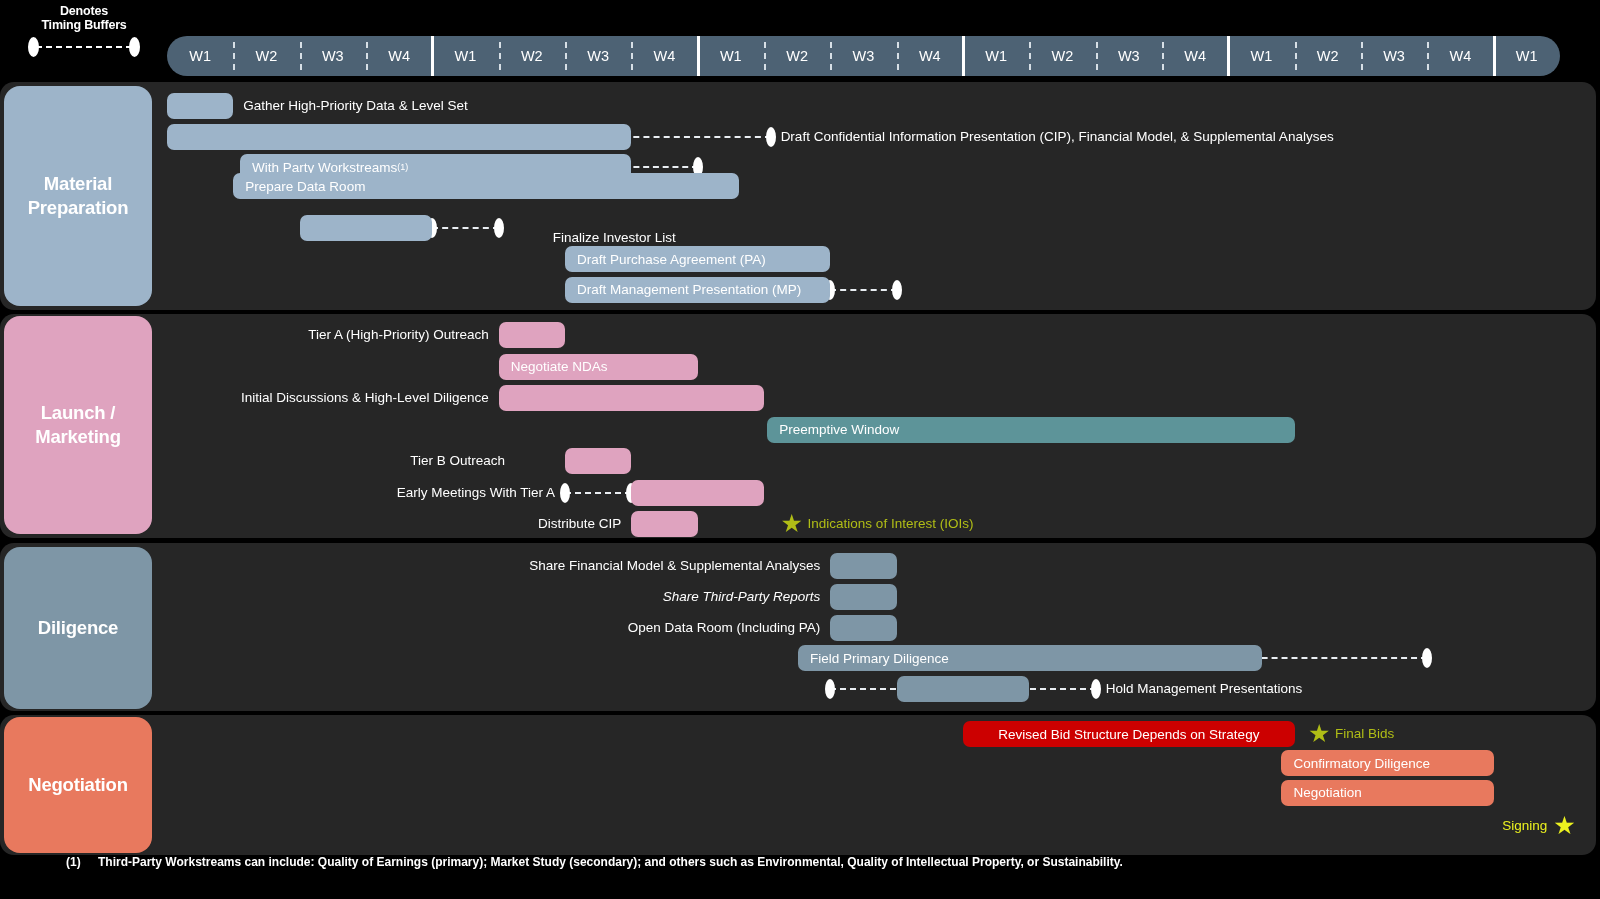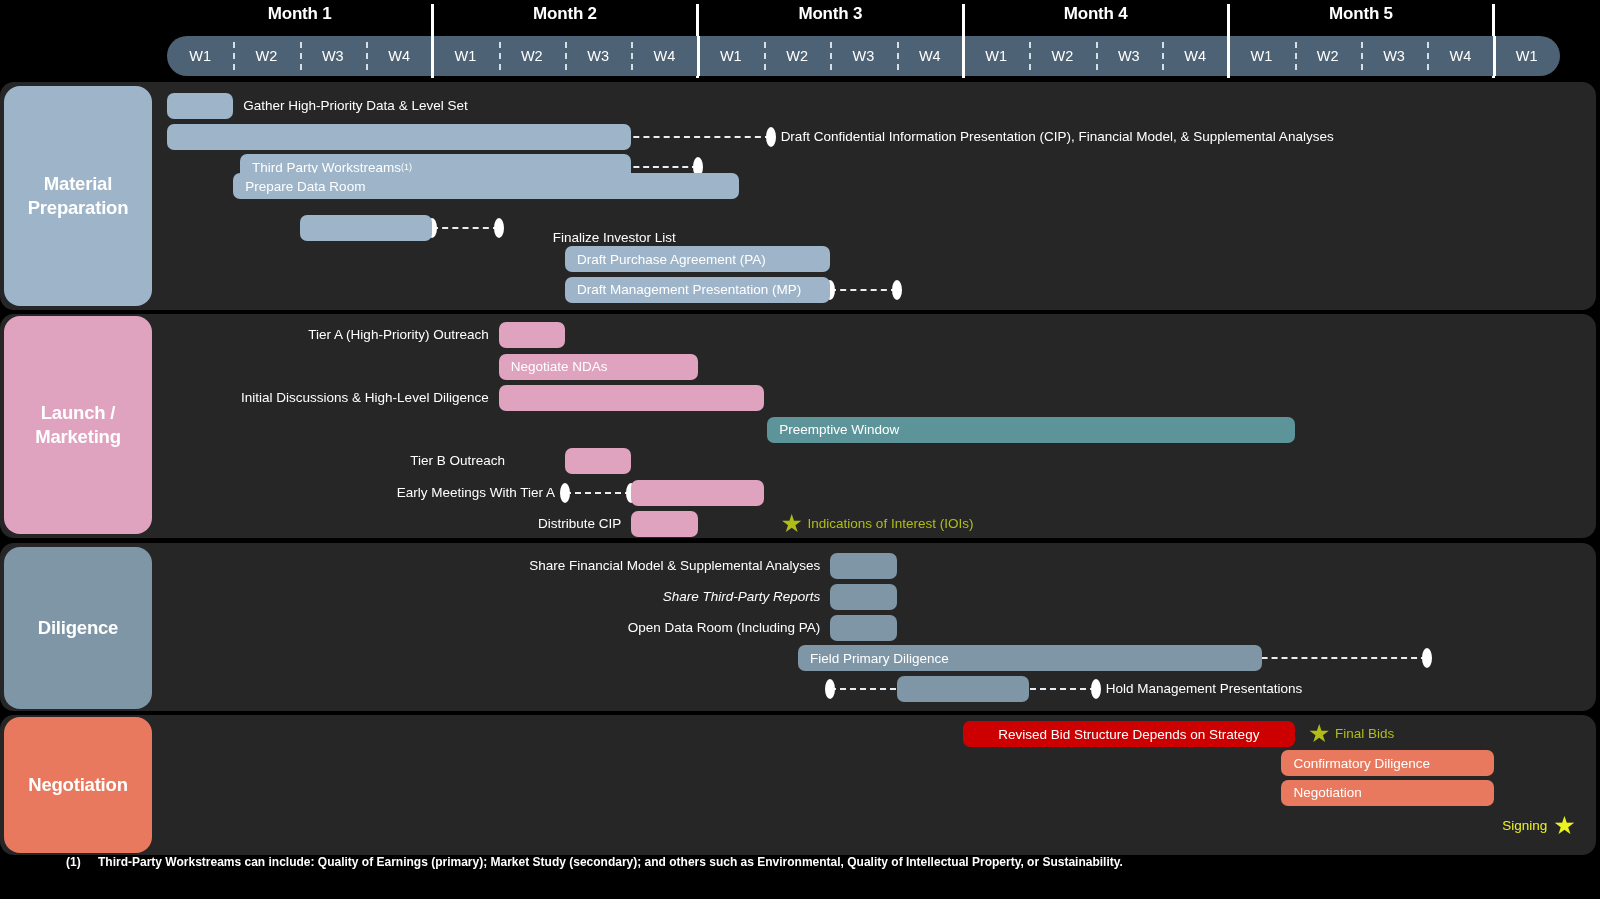--- a/index.html
+++ b/index.html
@@ -112,33 +112,30 @@
     position: absolute; left: 18px; top: 855px; width: 1560px;
     color: #ffffff; font-size: 12px; font-weight: 700; white-space: nowrap; margin-left: 48px;
   }
   .footnote .fn-mark { display: inline-block; width: 32px; }
 </style>
 </head>
 <body>
 
 <div id="root">
 
-
-  <div class="month-labels" id="month-labels">
-      <div class="month-label" style="left: 0px; width: 265.333px;">Month 1</div>
-      <div class="month-label" style="left: 265.333px; width: 265.333px;">Month 2</div>
-      <div class="month-label" style="left: 530.667px; width: 265.333px;">Month 3</div>
-      <div class="month-label" style="left: 796px; width: 265.333px;">Month 4</div>
-      <div class="month-label" style="left: 1061.33px; width: 265.333px;">Month 5</div>
-      <div class="month-sep" style="left: 263.833px; height: 74px;"></div>
-      <div class="month-sep" style="left: 529.167px; height: 74px;"></div>
-      <div class="month-sep" style="left: 794.5px; height: 74px;"></div>
-      <div class="month-sep" style="left: 1059.83px; height: 74px;"></div>
-      <div class="month-sep" style="left: 1325.17px; height: 74px;"></div>
+  <div class="legend">
+    <div class="legend-text">Denotes</div>
+    <div class="legend-text">Timing Buffers</div>
+    <div class="legend-icon">
+      <div class="dash"></div>
+      <div class="buf-ell l"></div>
+      <div class="buf-ell r"></div>
     </div>
+  </div>
+
 
   <div class="week-bar" id="week-bar">
       <div class="week-cell">W1</div>
       <div class="week-cell dash-left">W2</div>
       <div class="week-cell dash-left">W3</div>
       <div class="week-cell dash-left">W4</div>
       <div class="week-cell solid-left">W1</div>
       <div class="week-cell dash-left">W2</div>
       <div class="week-cell dash-left">W3</div>
       <div class="week-cell dash-left">W4</div>
@@ -174,21 +171,21 @@
       <div class="bar" style="top: 123.6px; left: 167px; width: 464.333px; background: rgb(157, 180, 201);"></div>
       <div class="lbl" style="top: 123.6px; left: 780.633px;">Draft Confidential Information Presentation (CIP), Financial Model, &amp; Supplemental Analyses</div>
       <div class="row" style="top: 154.2px; left: 0px; right: 0px;">
         <div class="buffer" style="left: 565px; width: 132.667px;">
           <div class="dash"></div>
           <div class="cap l"></div>
           <div class="cap r"></div>
         </div>
       </div>
       <div class="bar inside" style="top: 154.2px; left: 239.967px; width: 391.367px; background: rgb(157, 180, 201);">
-        <span>Third Party Workstreams</span>
+        <span>With Party Workstreams</span>
         <span class="sup"> (1)</span>
       </div>
       <div class="bar inside" style="top: 173px; left: 233.333px; width: 506px; background: rgb(157, 180, 201);">
         <span>Prepare Data Room</span>
       </div>
       <div class="row" style="top: 215.4px; left: 0px; right: 0px;">
         <div class="buffer" style="left: 432.333px; width: 66.3333px;">
           <div class="dash"></div>
           <div class="cap l"></div>
           <div class="cap r"></div>

